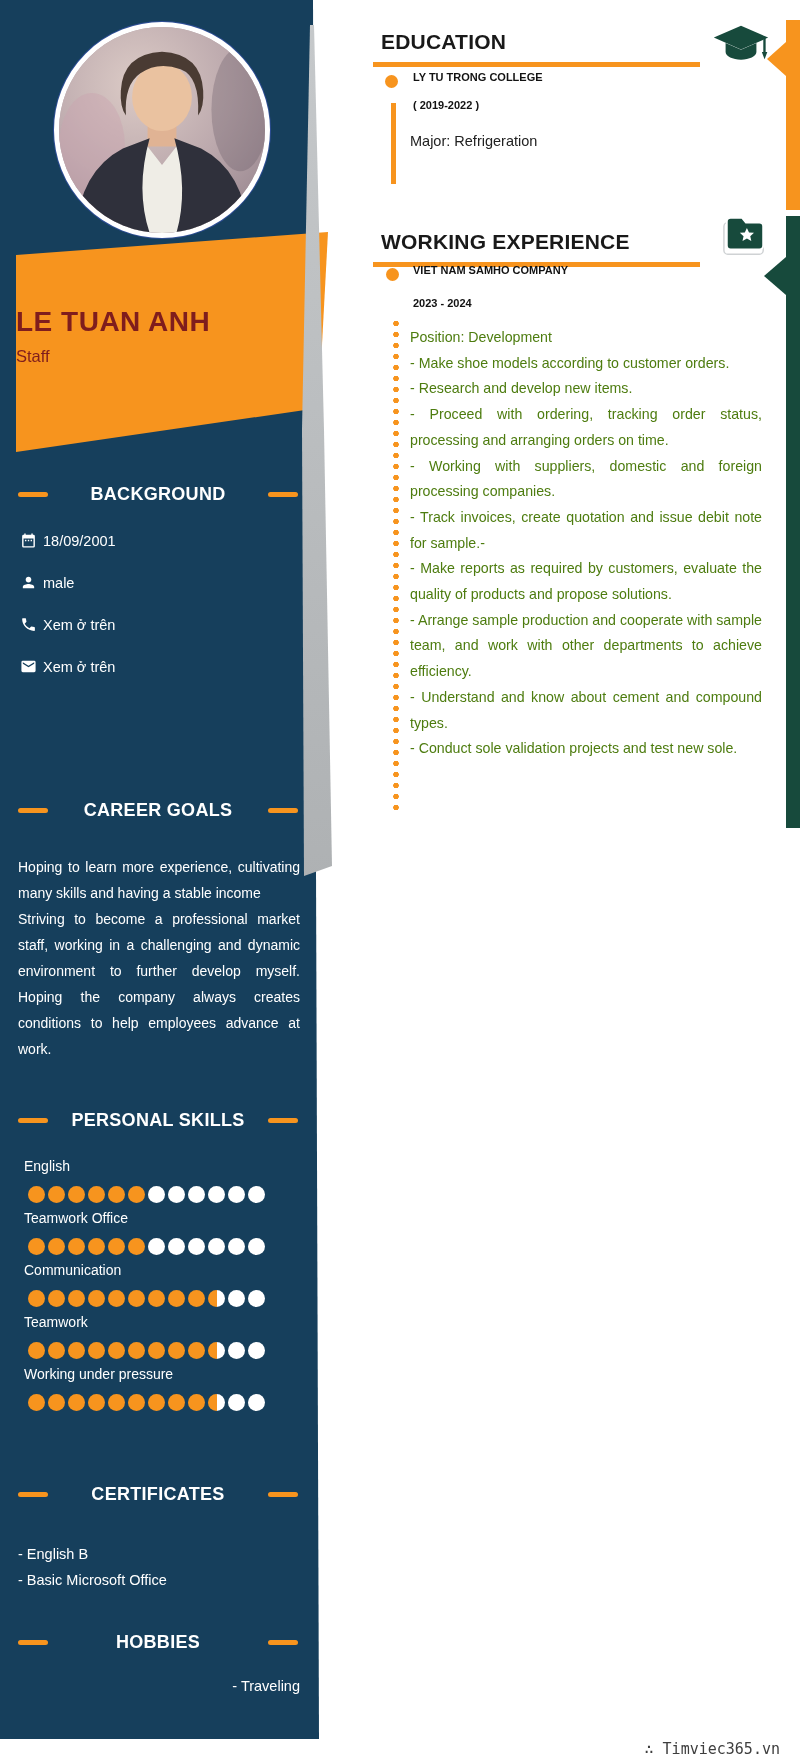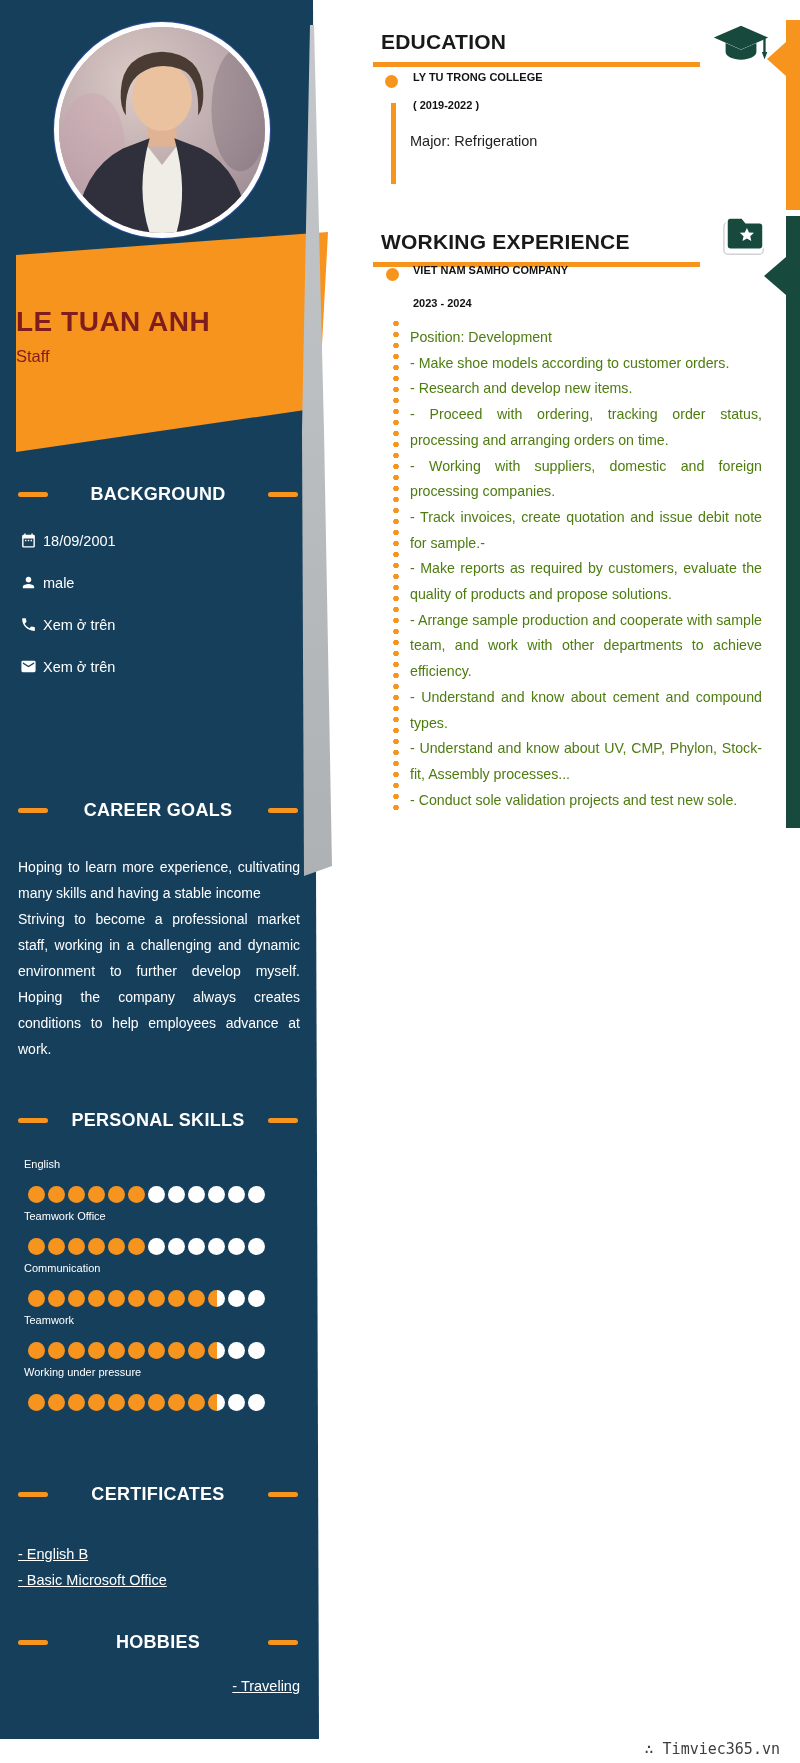--- a/index.html
+++ b/index.html
@@ -29,29 +29,29 @@
   .bg-items{position:absolute;left:20px;top:528px;width:288px;z-index:5;}
   .bg-row{display:flex;align-items:flex-start;margin-bottom:16px;min-height:24px;}
   .bg-row .ic{width:17px;height:24px;display:flex;align-items:center;flex:0 0 auto;}
   .bg-row .ic svg{width:17px;height:17px;fill:#ffffff;}
   .bg-row .tx{margin-left:6px;color:#fff;font-size:14.5px;line-height:26px;padding-top:0;}
 
   .career-text{position:absolute;left:18px;top:854px;width:282px;z-index:5;}
   .career-text p{margin:0;color:#fff;font-size:14px;line-height:26px;text-align:justify;}
 
   .skills{position:absolute;left:18px;top:1158px;width:290px;z-index:5;}
-  .skill-label{color:#fff;font-size:11px;height:18px;margin-left:6px;margin-bottom:10px;}
+  .skill-label{color:#fff;font-size:14px;height:18px;margin-left:6px;margin-bottom:10px;}
   .skill-dots{display:flex;gap:3px;margin-left:10px;height:17px;margin-bottom:7px;}
   .dot{width:17px;height:17px;border-radius:50%;flex:0 0 auto;}
   .dot.full{background:#F7941E;}
   .dot.empty{background:#ffffff;}
   .dot.half{background:linear-gradient(90deg,#F7941E 50%,#ffffff 50%);}
 
   .side-list{position:absolute;left:18px;width:282px;z-index:5;}
-  .side-list p{margin:0;color:#fff;font-size:14.5px;line-height:25.5px;text-decoration:underline;}
+  .side-list p{margin:0;color:#fff;font-size:14.5px;line-height:25.5px;}
 
   
   .rc-block{position:absolute;left:373px;z-index:5;}
   .rc-block h2{margin:8px;font-size:21px;font-weight:bold;color:#191919;letter-spacing:.2px;}
   .rc-underline{width:327px;height:5px;background:#F7941E;margin-top:7px;}
 
   .cap-icon{position:absolute;left:712px;top:24px;width:58px;height:42px;z-index:5;}
   .folder-icon{position:absolute;left:722px;top:214px;width:46px;height:44px;z-index:5;}
 
   .orange-rail{position:absolute;left:786px;top:20px;width:14px;height:190px;background:#F7941E;z-index:4;}
@@ -311,17 +311,16 @@
 <div class="we-body" id="we-body">
     <p>Position: Development</p>
     <p>- Make shoe models according to customer orders.</p>
     <p>- Research and develop new items.</p>
     <p>- Proceed with ordering, tracking order status, processing and arranging orders on time.</p>
     <p>- Working with suppliers, domestic and foreign processing companies.</p>
     <p>- Track invoices, create quotation and issue debit note for sample.-</p>
     <p>- Make reports as required by customers, evaluate the quality of products and propose solutions.</p>
     <p>- Arrange sample production and cooperate with sample team, and work with other departments to achieve efficiency.</p>
     <p>- Understand and know about cement and compound types.</p>
-    <p>- Understand and know about UV, CMP, Phylon, Stock-fit, Assembly processes...</p>
     <p>- Conduct sole validation projects and test new sole.</p>
   </div>
 
 <div class="footer">∴ Timviec365.vn</div>
 
 </body></html>

